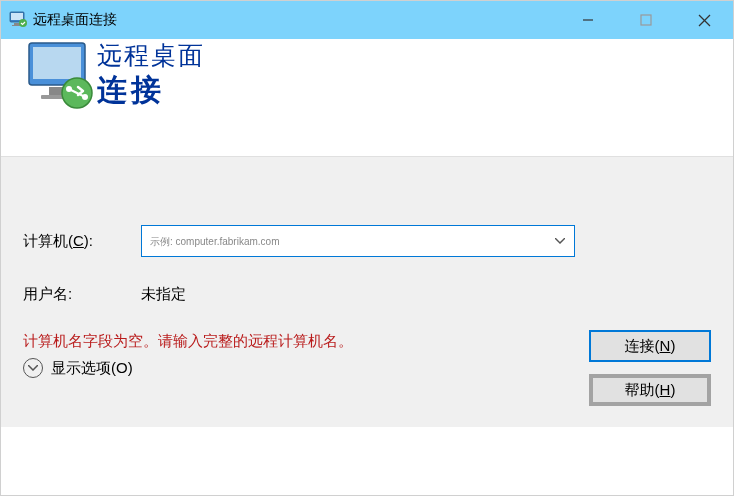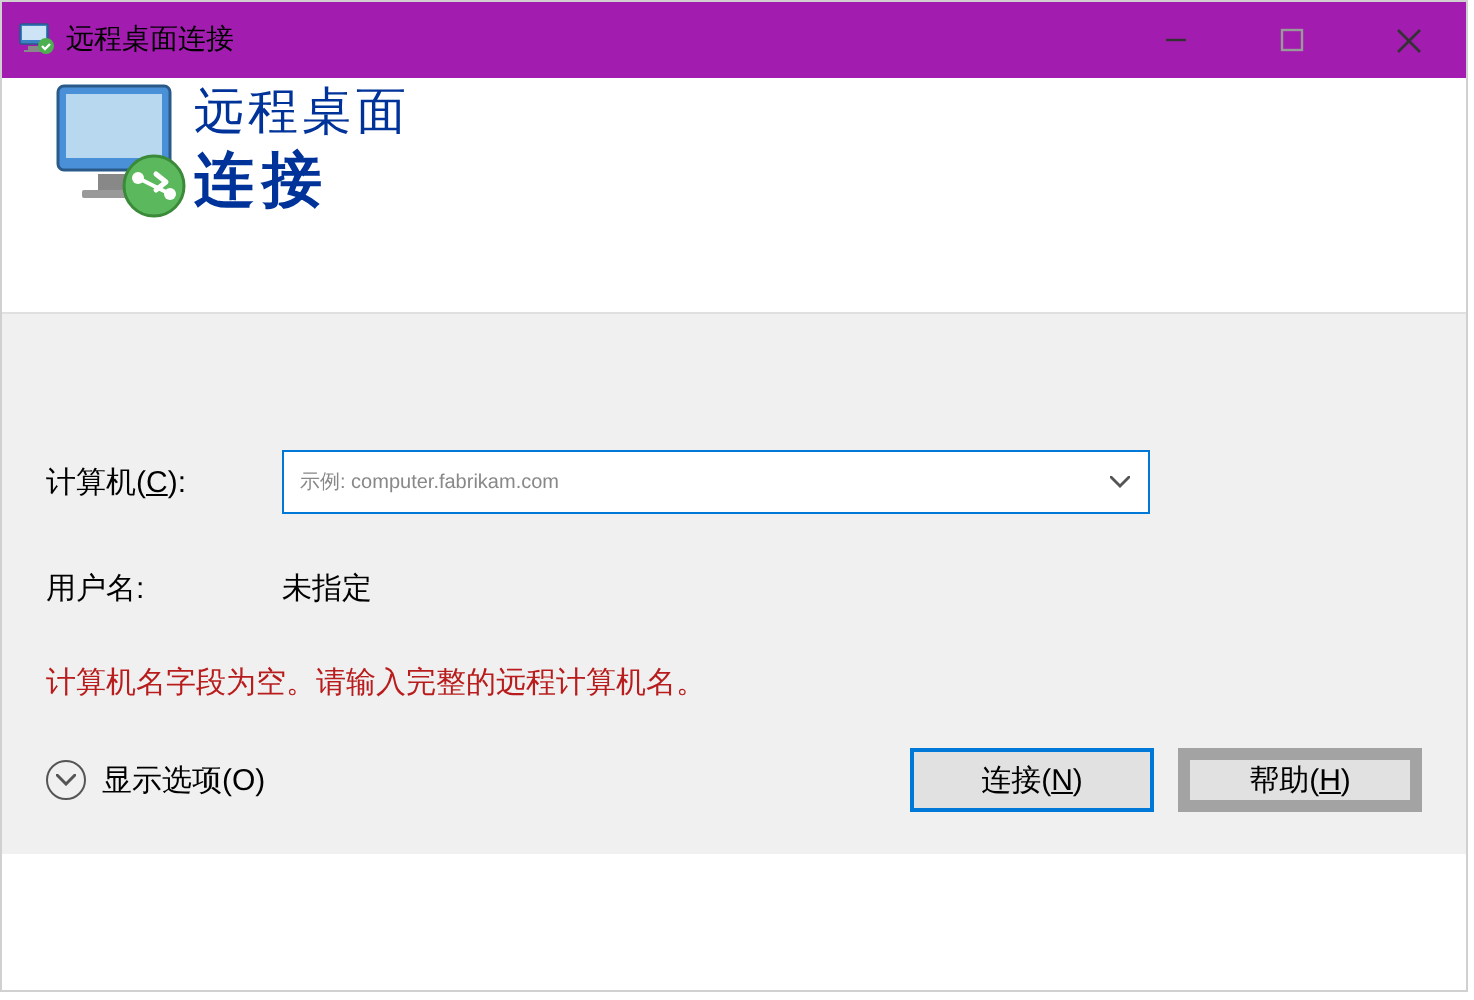--- a/index.html
+++ b/index.html
@@ -13,21 +13,21 @@
     }
     .window {
       width: 734px;
       height: 496px;
       border: 1px solid #d0d0d0;
       background: #fff;
       position: relative;
     }
     .titlebar {
       height: 38px;
-      background: #a21caf;
+      background: #7dd3fc;
       display: flex;
       align-items: center;
       padding-left: 8px;
       position: relative;
     }
     .titlebar-icon {
       width: 18px;
       height: 18px;
       margin-right: 6px;
       position: relative;
@@ -161,26 +161,27 @@
       border-radius: 50%;
       display: flex;
       align-items: center;
       justify-content: center;
       font-size: 10px;
       color: #555;
     }
     .footer-buttons {
       display: flex;
       gap: 12px;
+      flex-direction: column;
     }
     .btn {
       width: 122px;
       height: 32px;
       background: #e1e1e1;
-      border: 6px solid #a3a3a3;
+      border: 4px solid #a3a3a3;
       font-size: 15px;
       font-family: inherit;
       cursor: pointer;
     }
     .btn.default {
       border: 2px solid #0078d7;
     }
     .btn .ul { text-decoration: underline; }
     .annotation {
       position: absolute;

